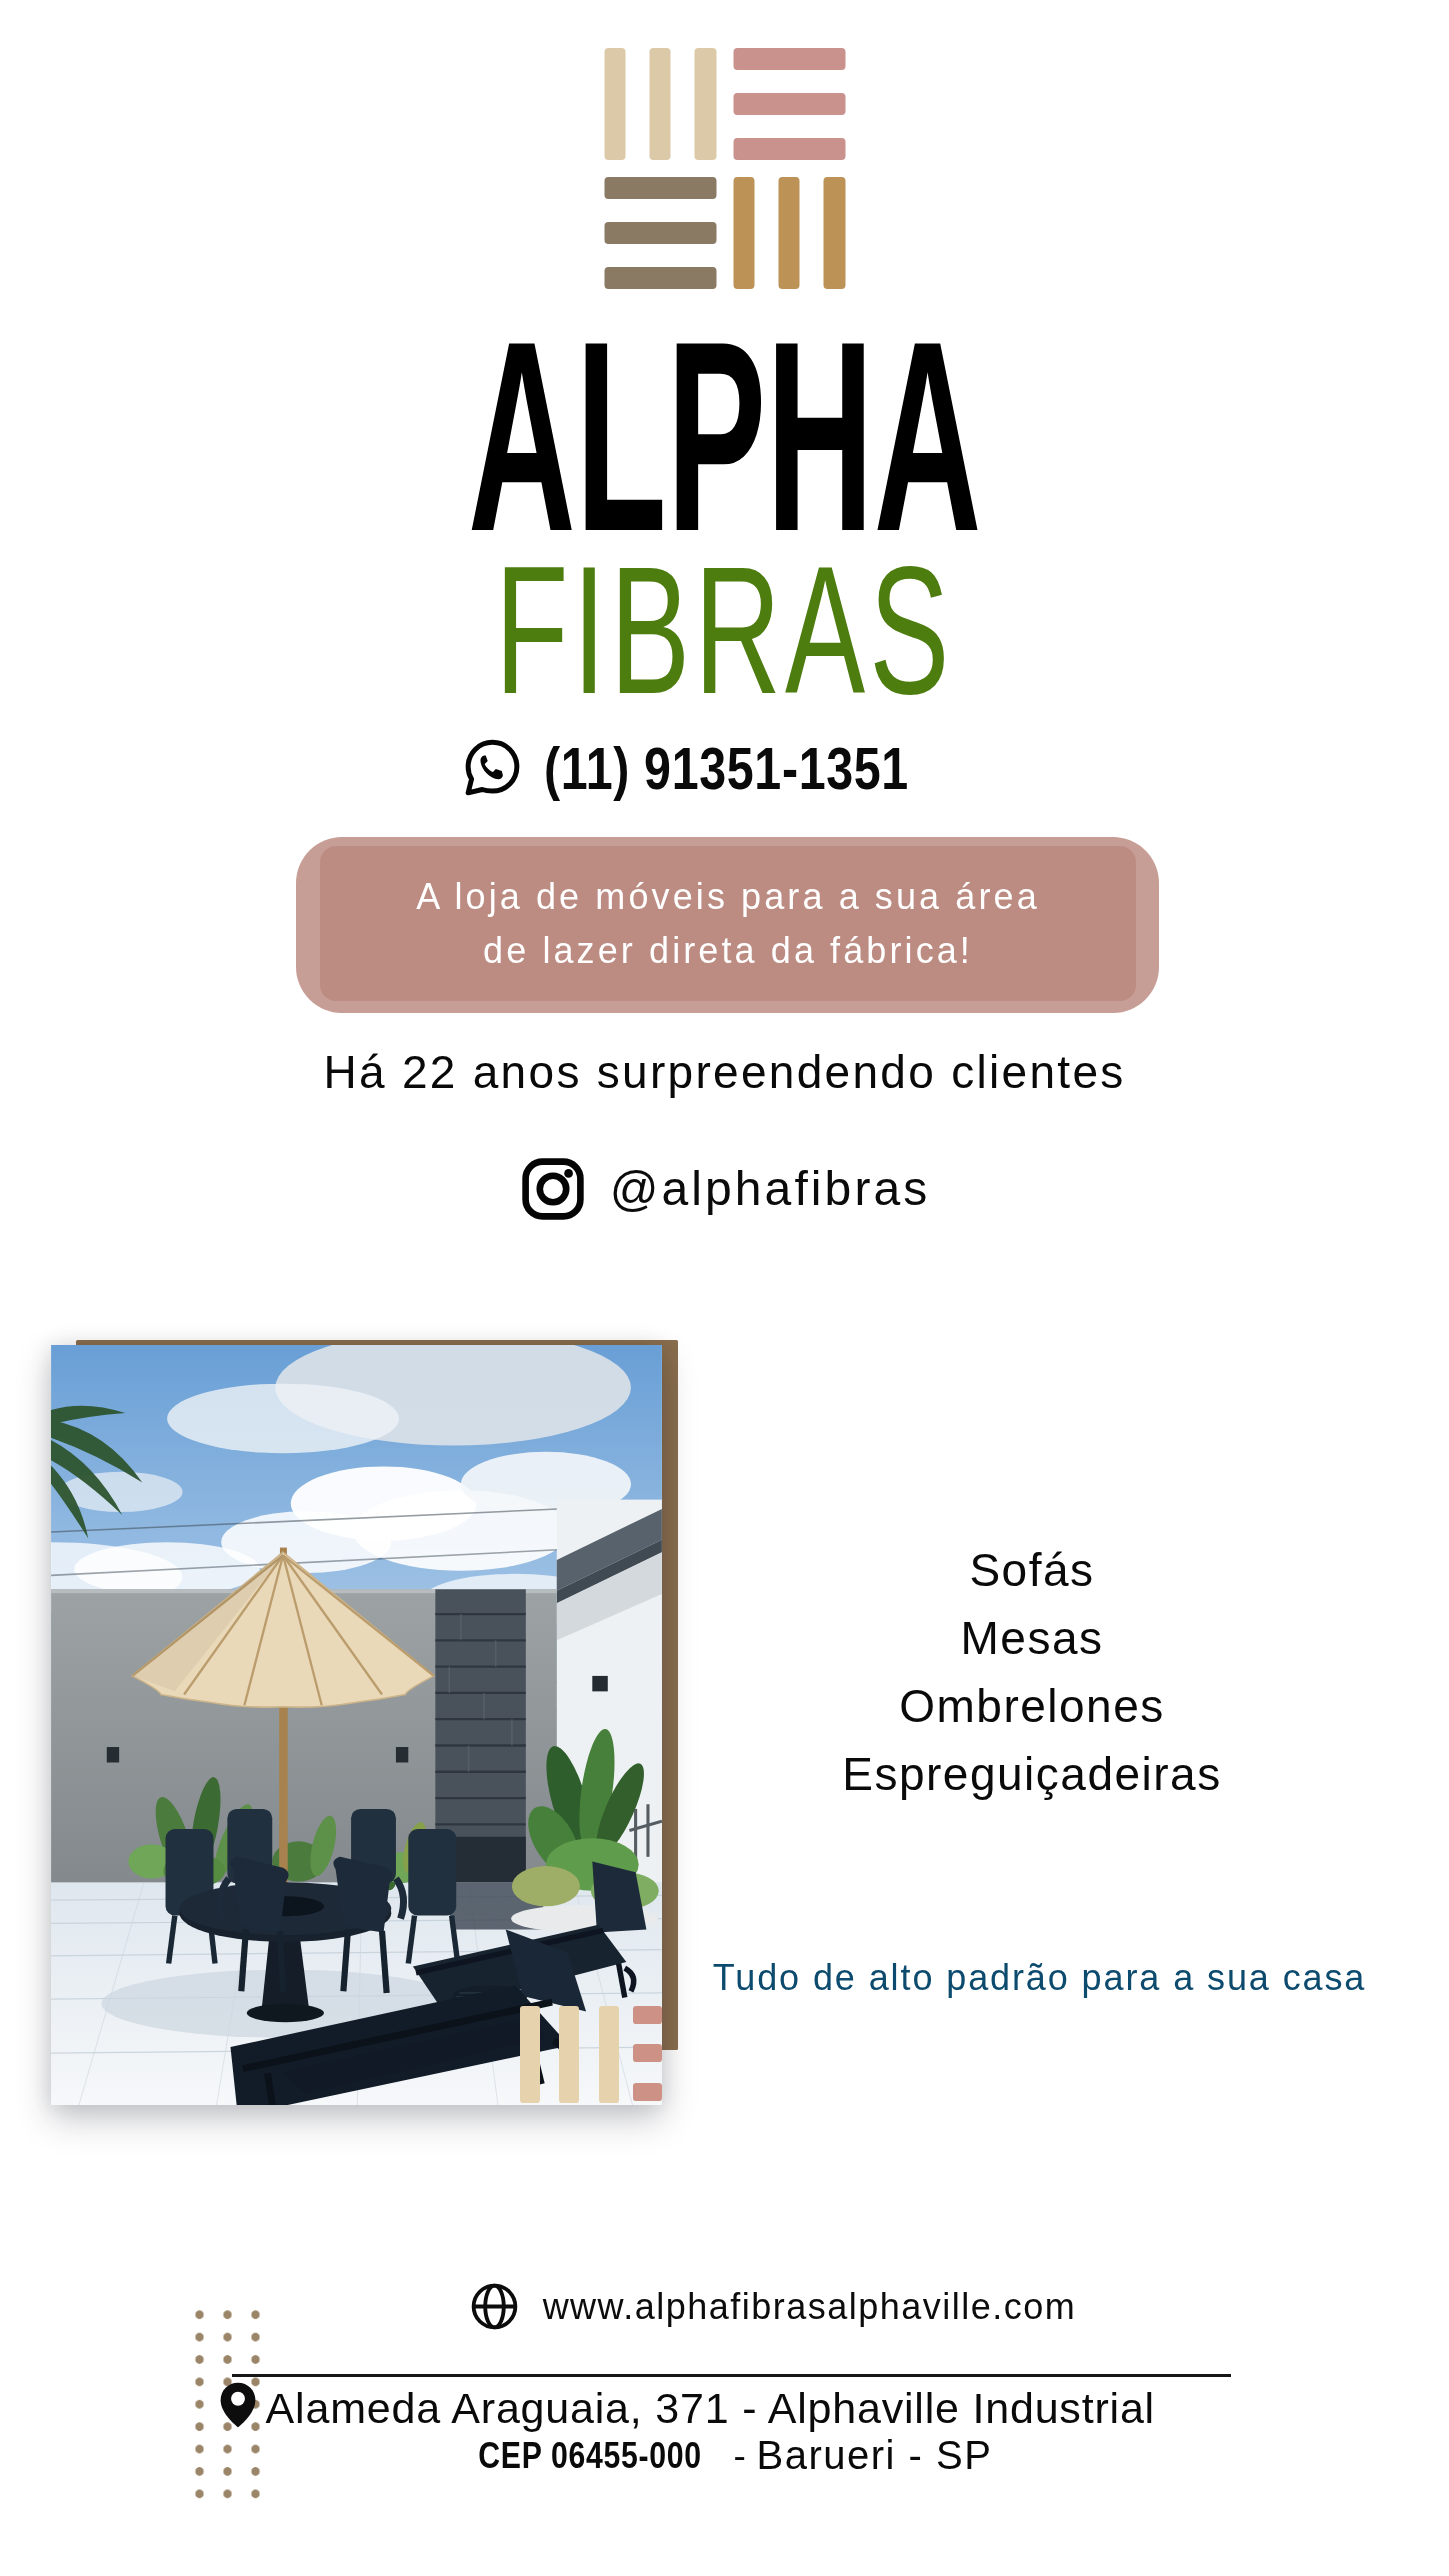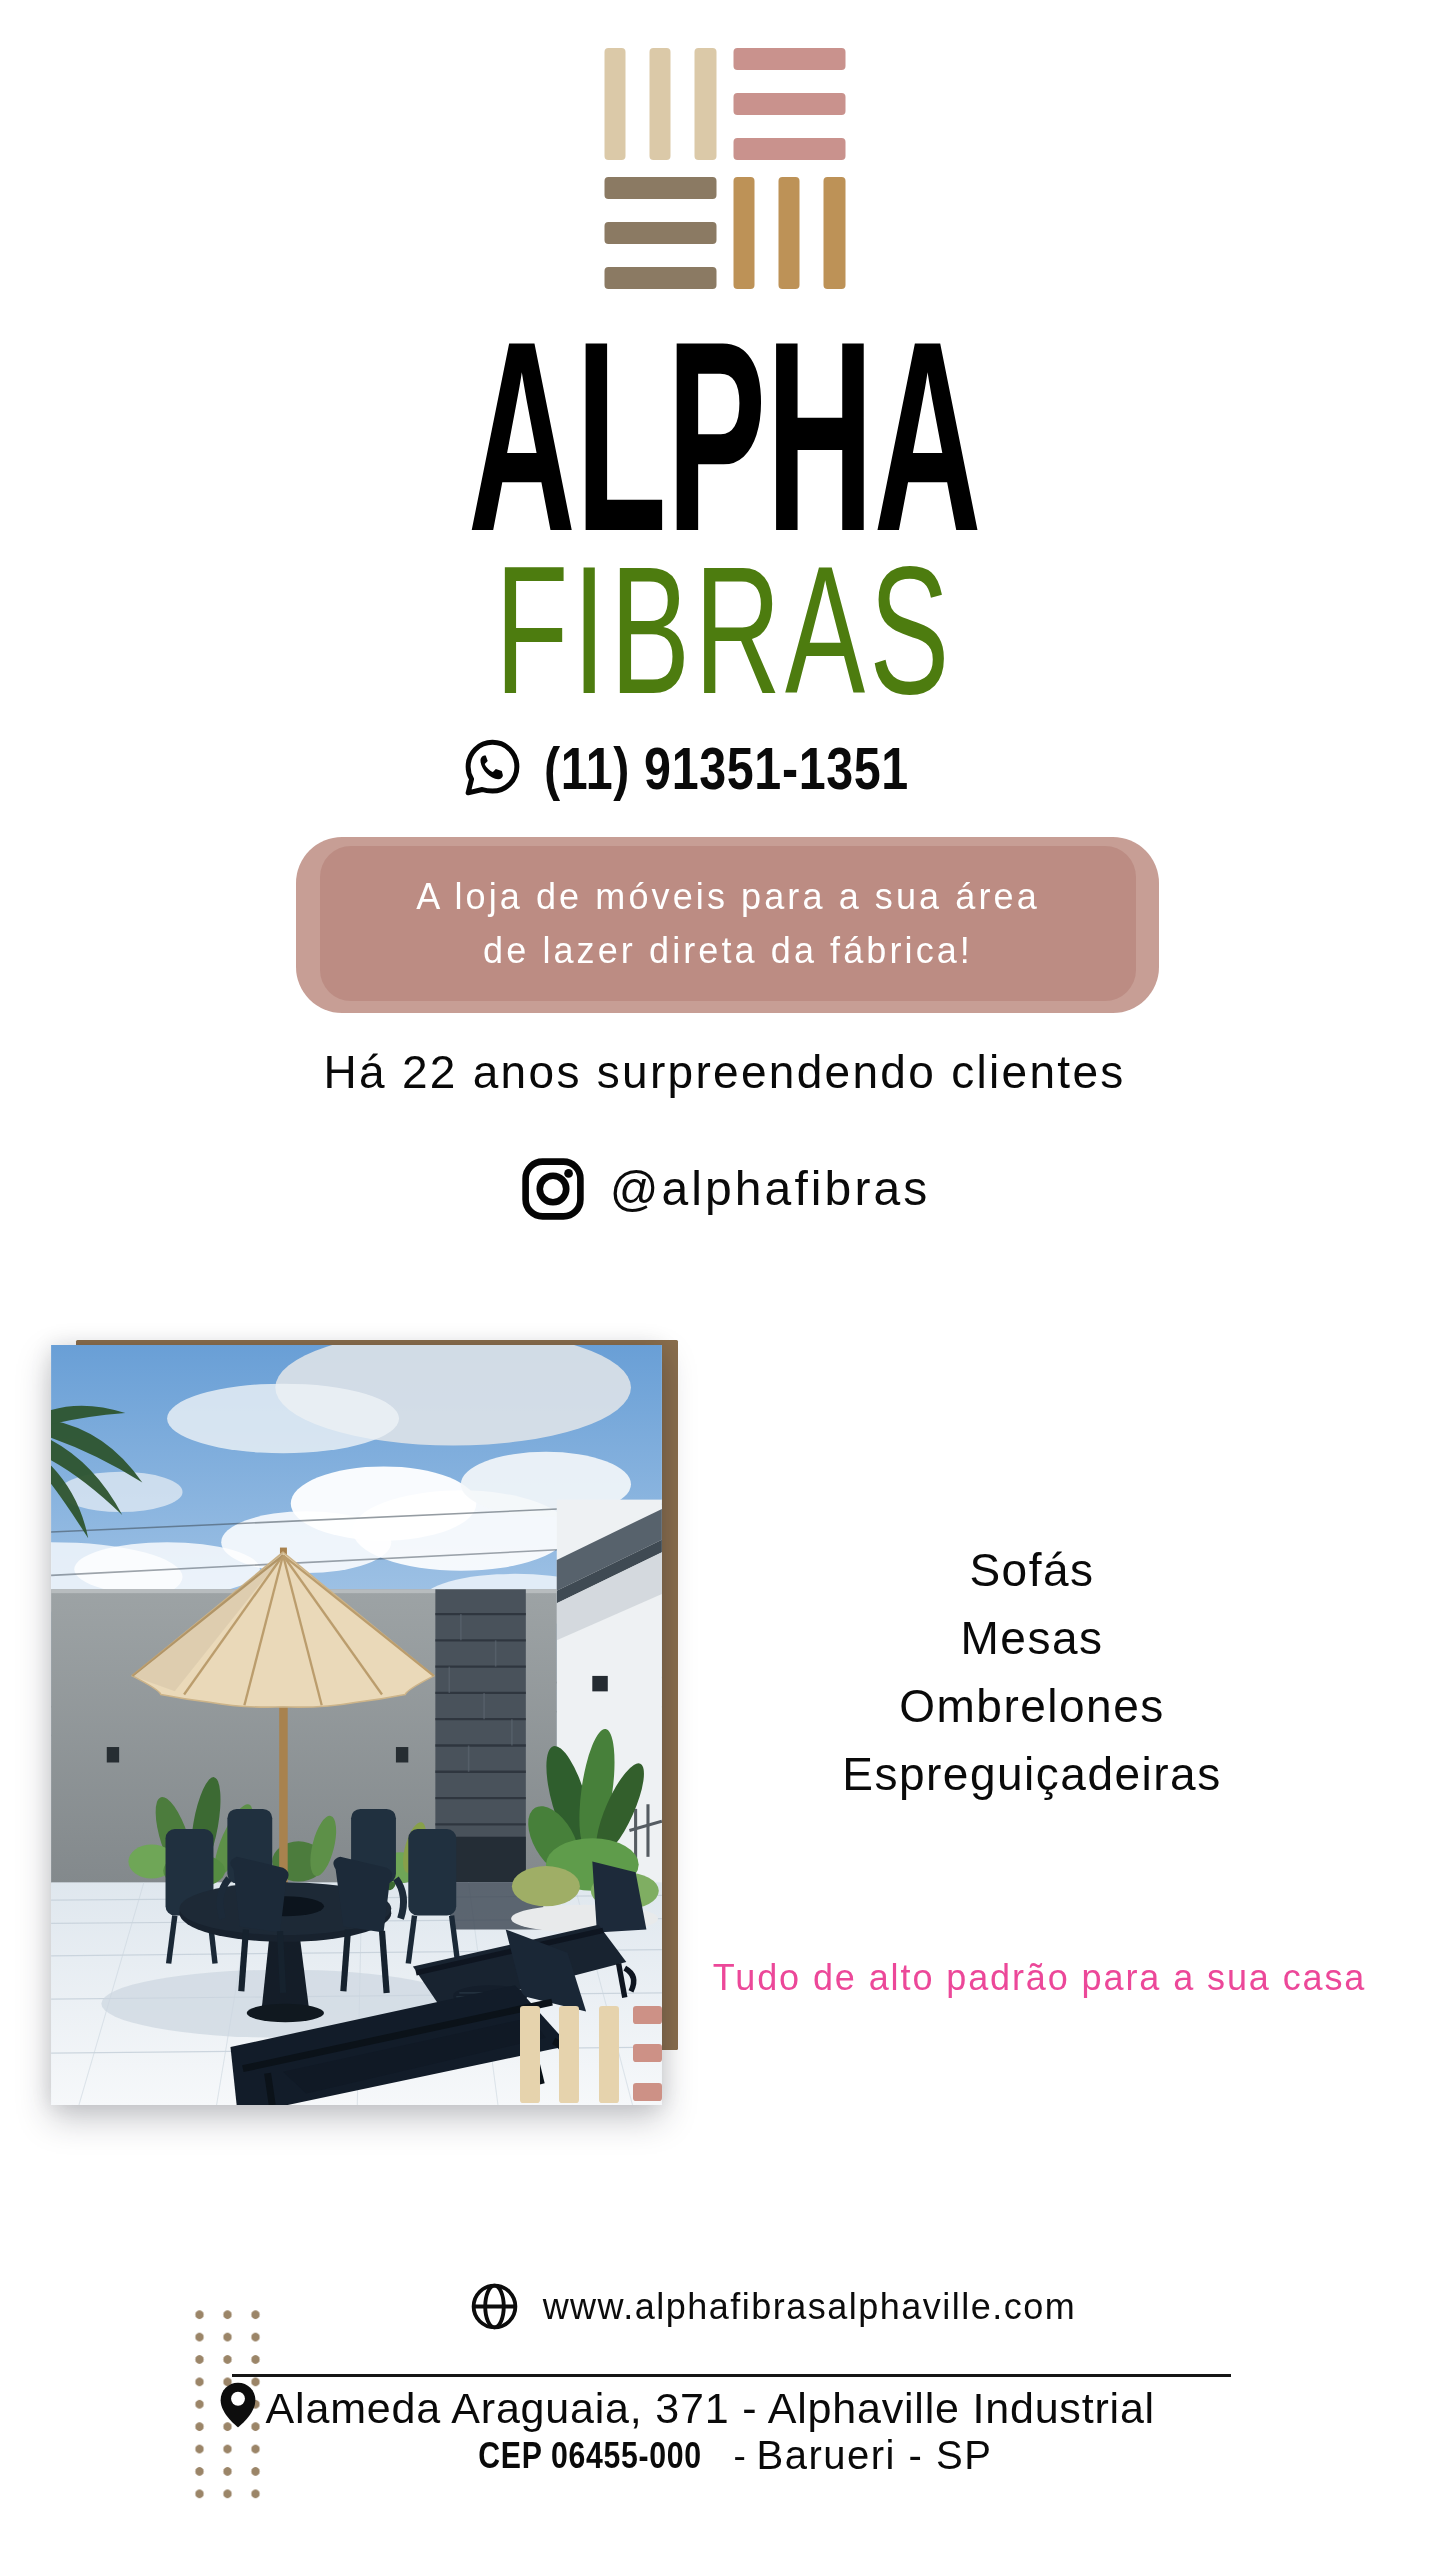--- a/index.html
+++ b/index.html
@@ -45,21 +45,21 @@
     font-size:59px;font-weight:700;white-space:nowrap;display:inline-block;
     transform:scaleX(.82);transform-origin:left center;letter-spacing:0.8px;color:#0a0a0a;
   }
   
   .banner-back{
     position:absolute;left:296px;top:837px;width:863px;height:176px;
     background:#c79e95;border-radius:46px;
   }
   .banner-front{
     position:absolute;left:320px;top:846px;width:816px;height:155px;
-    background:#bc8c83;border-radius:31px;
+    background:#bc8c83;border-radius:16px;
     display:flex;flex-direction:column;align-items:center;justify-content:center;
   }
   .banner-line{
     color:#ffffff;font-size:36px;line-height:54px;letter-spacing:3.1px;white-space:nowrap;
   }
   
   .years{
     position:absolute;top:1045px;left:0;width:100%;text-align:center;
     font-size:46px;letter-spacing:2.3px;color:#090909;white-space:nowrap;font-weight:500;
   }
@@ -87,21 +87,21 @@
   .corner-motif .h1,.corner-motif .h2,.corner-motif .h3{
     position:absolute;left:113px;width:29px;height:18px;background:#cd9186;border-radius:3.1px;}
   .corner-motif .h1{top:1.5px;} .corner-motif .h2{top:40px;} .corner-motif .h3{top:79px;}
   
   .products{
     position:absolute;left:696px;top:1536px;width:672px;text-align:center;
   }
   .products .item{font-size:46px;line-height:68px;letter-spacing:1.5px;color:#0a0a0a;font-weight:500;}
   .products-note{
     position:absolute;left:680px;top:1957px;width:719px;text-align:center;
-    font-size:36px;letter-spacing:1.9px;color:#ec4899;white-space:nowrap;
+    font-size:36px;letter-spacing:1.9px;color:#0c4a6e;white-space:nowrap;
   }
   
   .dots{
     position:absolute;left:184px;top:2302px;width:87px;height:199px;
     background-image:radial-gradient(circle, #9b8568 3.9px, transparent 4.6px);
     background-size:28px 22.4px;background-position:1.5px 1.5px;
   }
   .site-row{
     position:absolute;top:2274px;left:0;width:100%;height:65px;
     display:flex;align-items:center;justify-content:center;gap:23px;padding-left:48px;

